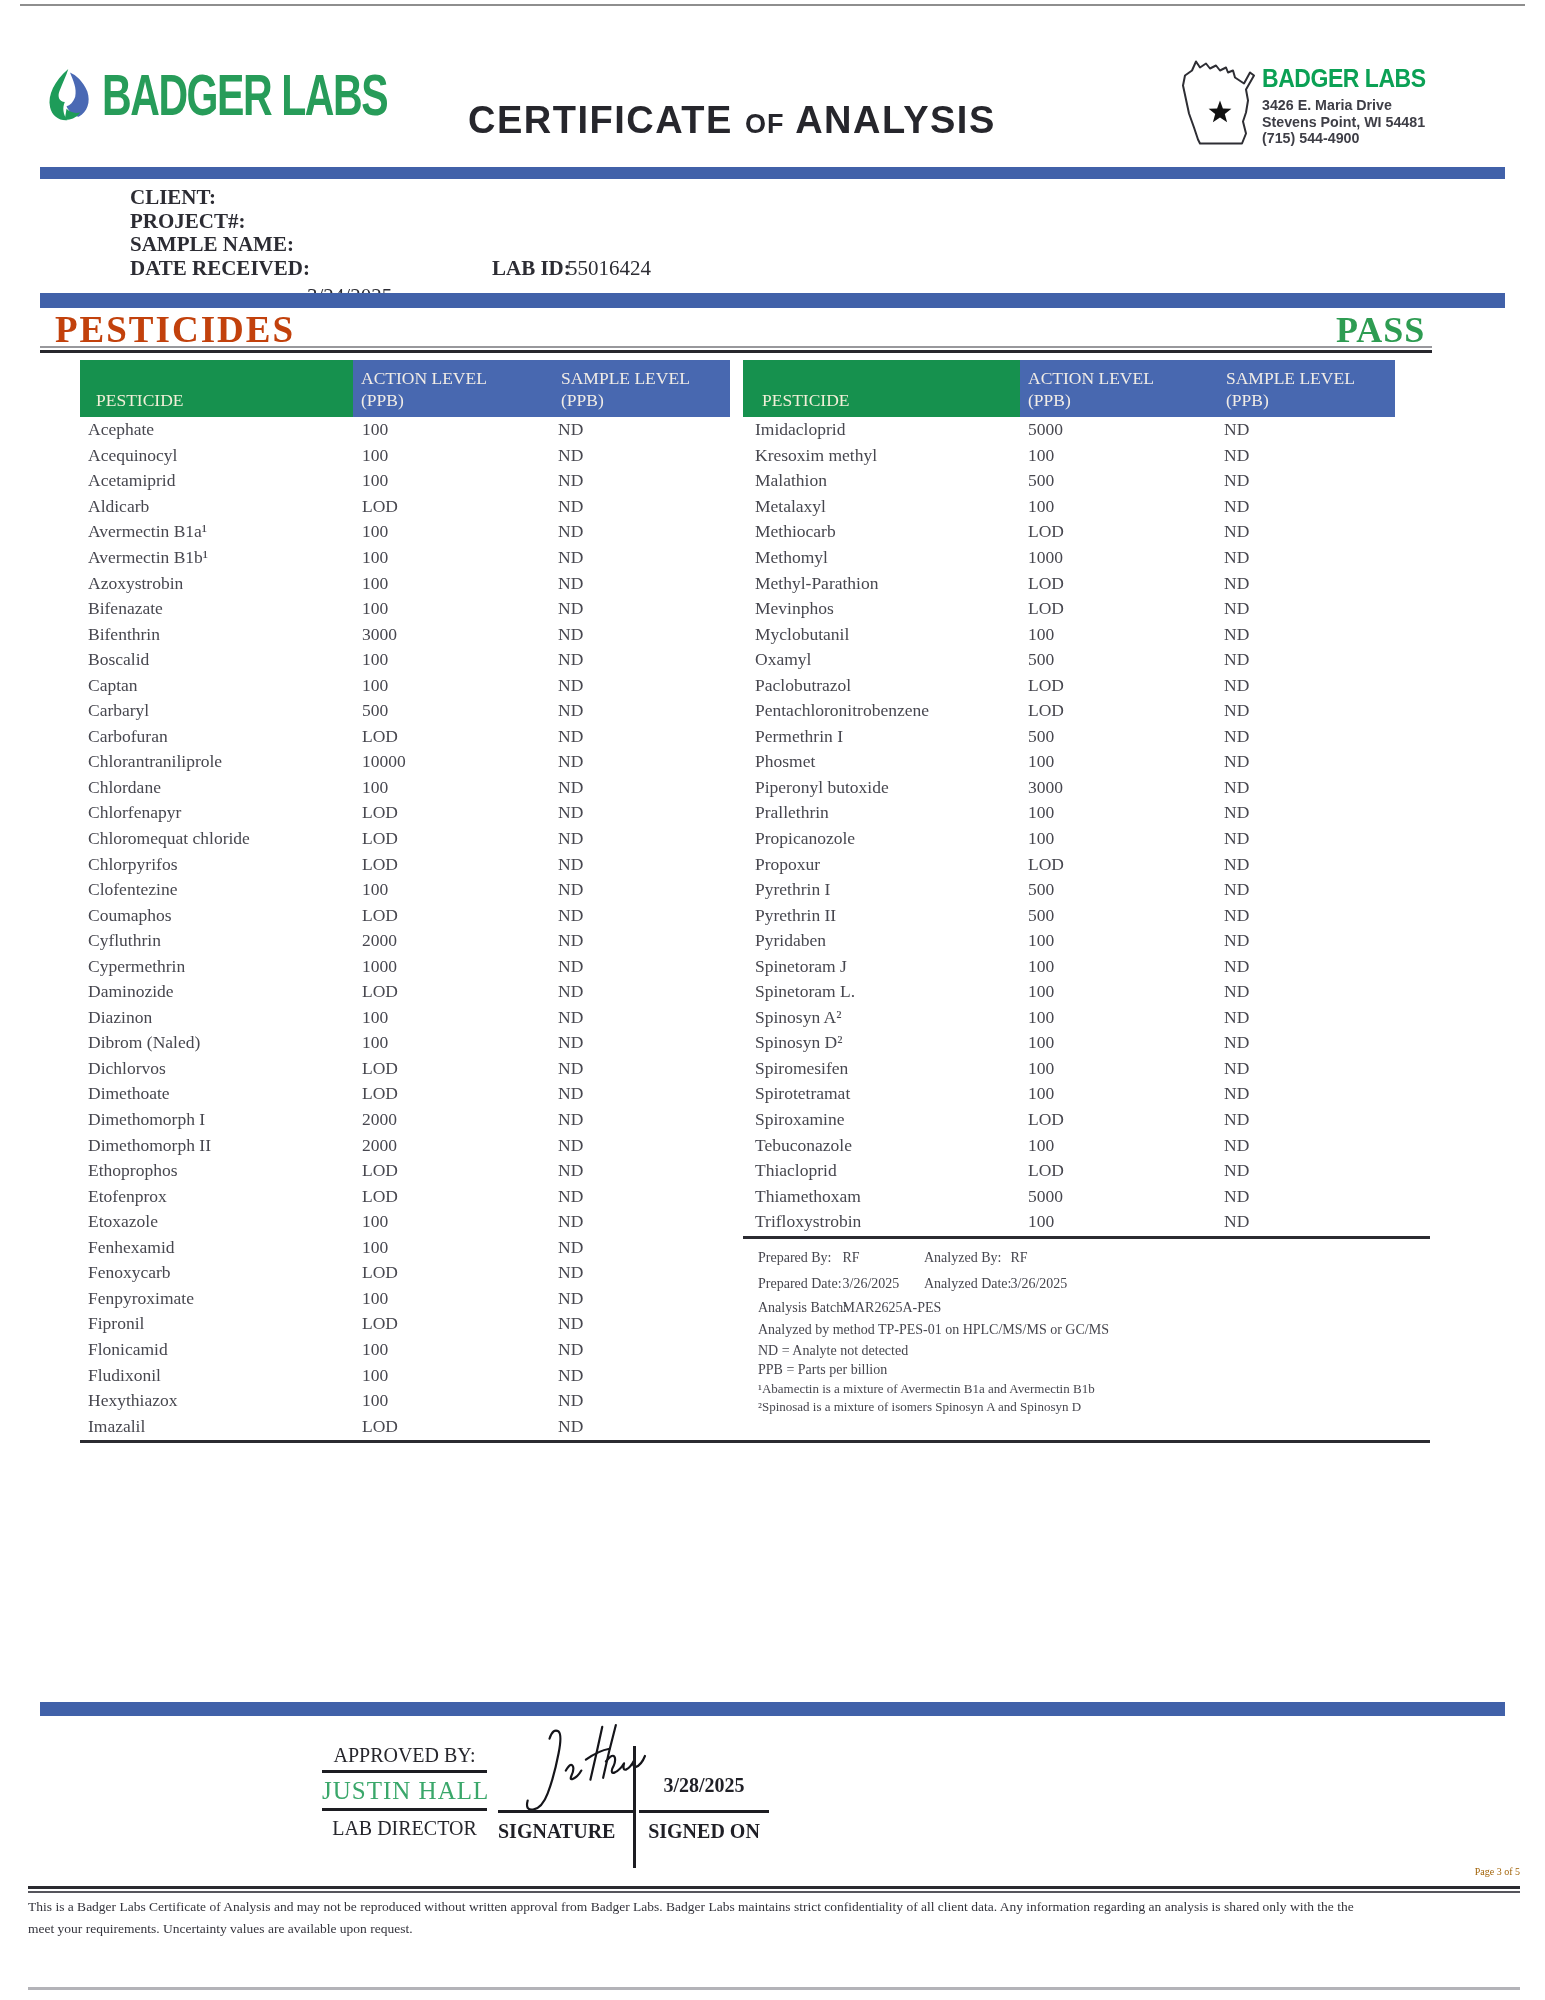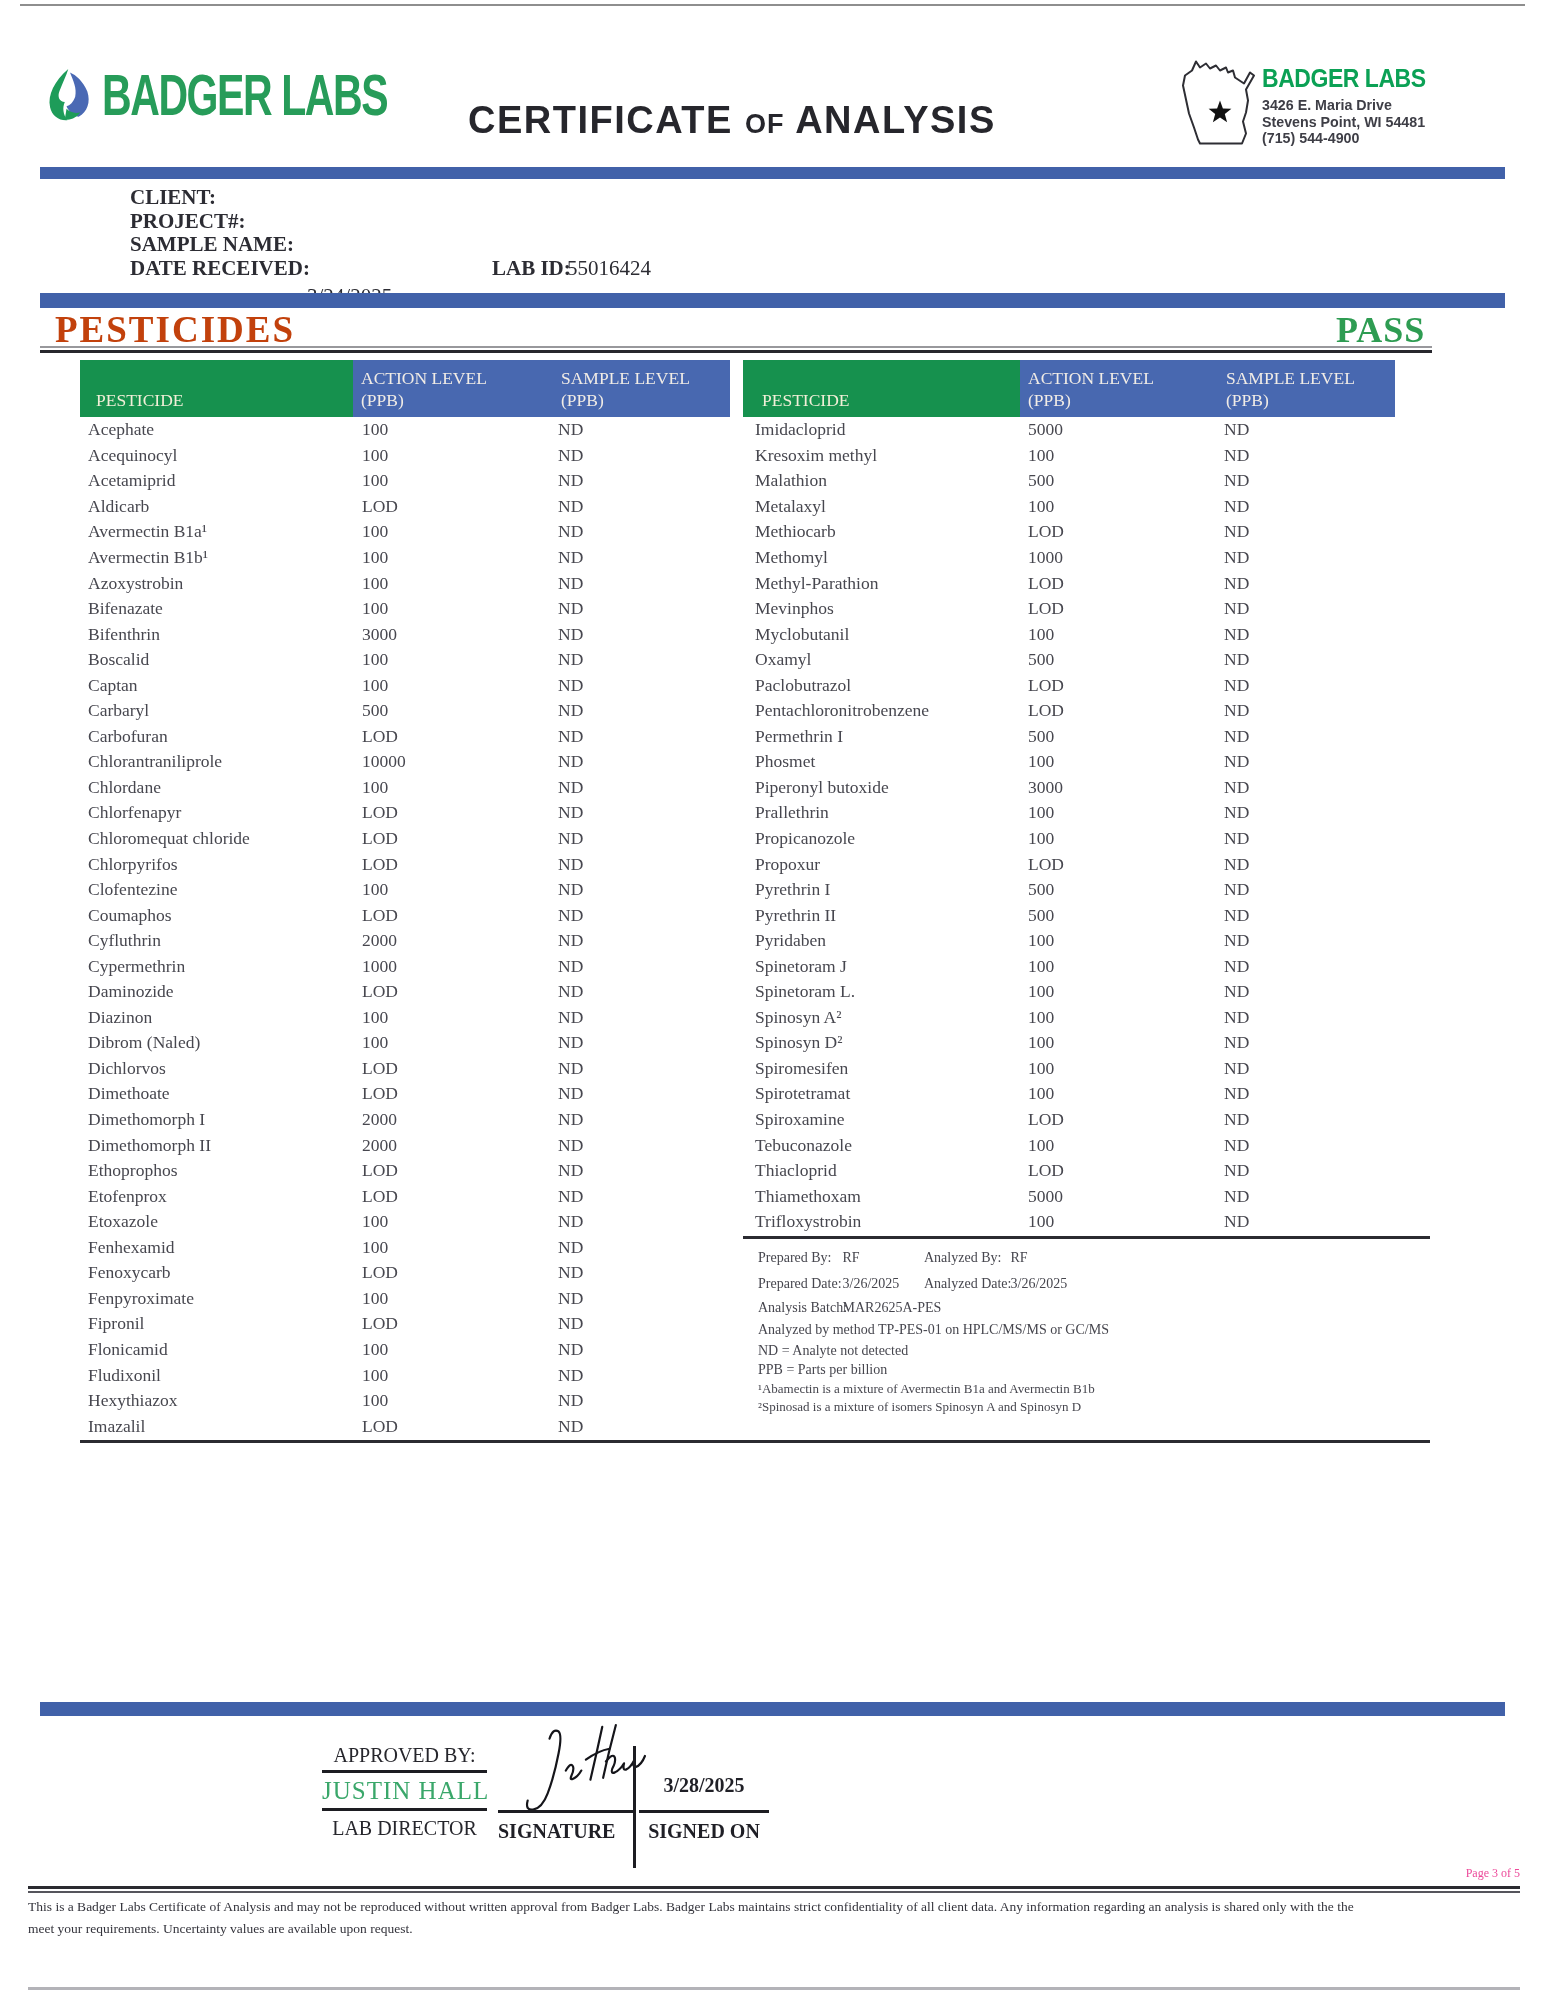--- a/index.html
+++ b/index.html
@@ -90,21 +90,21 @@
   .appr-title{padding-top:6px;white-space:nowrap;}
 
   .sig-svg{left:512px;top:1716px;width:175px;height:100px;}
   .sig-line{left:498px;top:1810px;width:137px;height:3px;background:#1d1d22;}
   .sig-label{left:498px;top:1820px;width:137px;text-align:left;font-weight:700;font-size:20px;color:#1f1f26;}
   .vbar{left:633px;top:1746px;width:3px;height:122px;background:#1d1d22;}
   .date-text{left:640px;top:1774px;width:128px;text-align:center;font-weight:700;font-size:20px;color:#1f1f26;}
   .date-line{left:639px;top:1810px;width:130px;height:3px;background:#1d1d22;}
   .signedon-label{left:639px;top:1820px;width:130px;text-align:center;font-weight:700;font-size:20px;color:#1f1f26;}
 
-  .page-num{left:1330px;top:1866px;width:190px;text-align:right;font-size:12px;color:#ec4899;}
+  .page-num{left:1330px;top:1866px;width:190px;text-align:right;font-size:10px;color:#a16207;}
   .foot-rule{left:28px;top:1886px;width:1492px;height:2px;border-top:3px solid #2a2a30;border-bottom:2px solid #55555c;}
   .disclaimer{left:28px;top:1896px;width:1500px;font-size:13.5px;line-height:22px;color:#34343c;}
   .disclaimer div{white-space:nowrap;}
 </style>
 </head>
 <body>
 
 <div class="page">
 
   <div class="abs hairline-top"></div>

